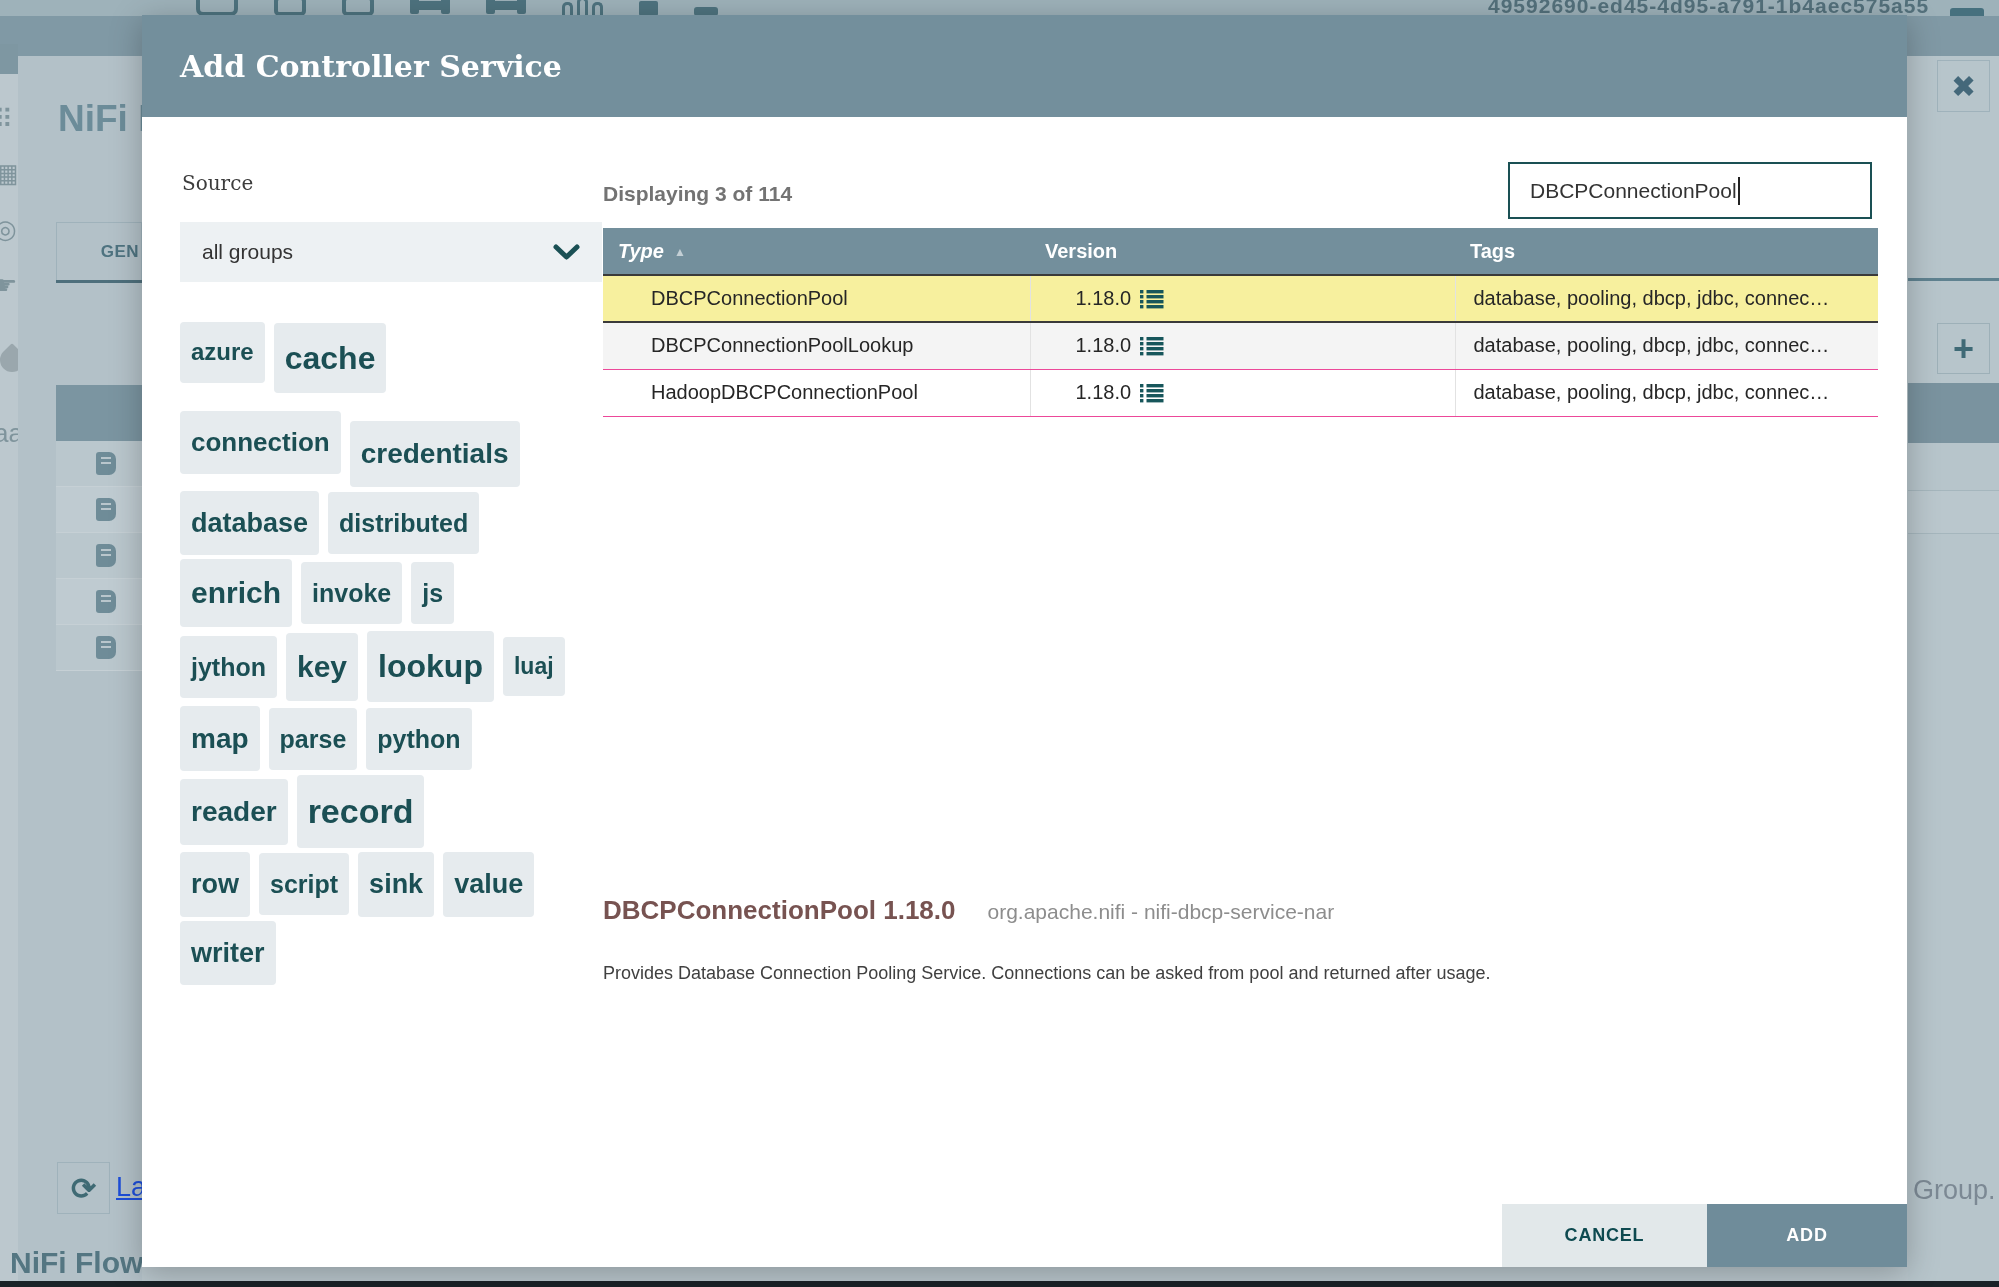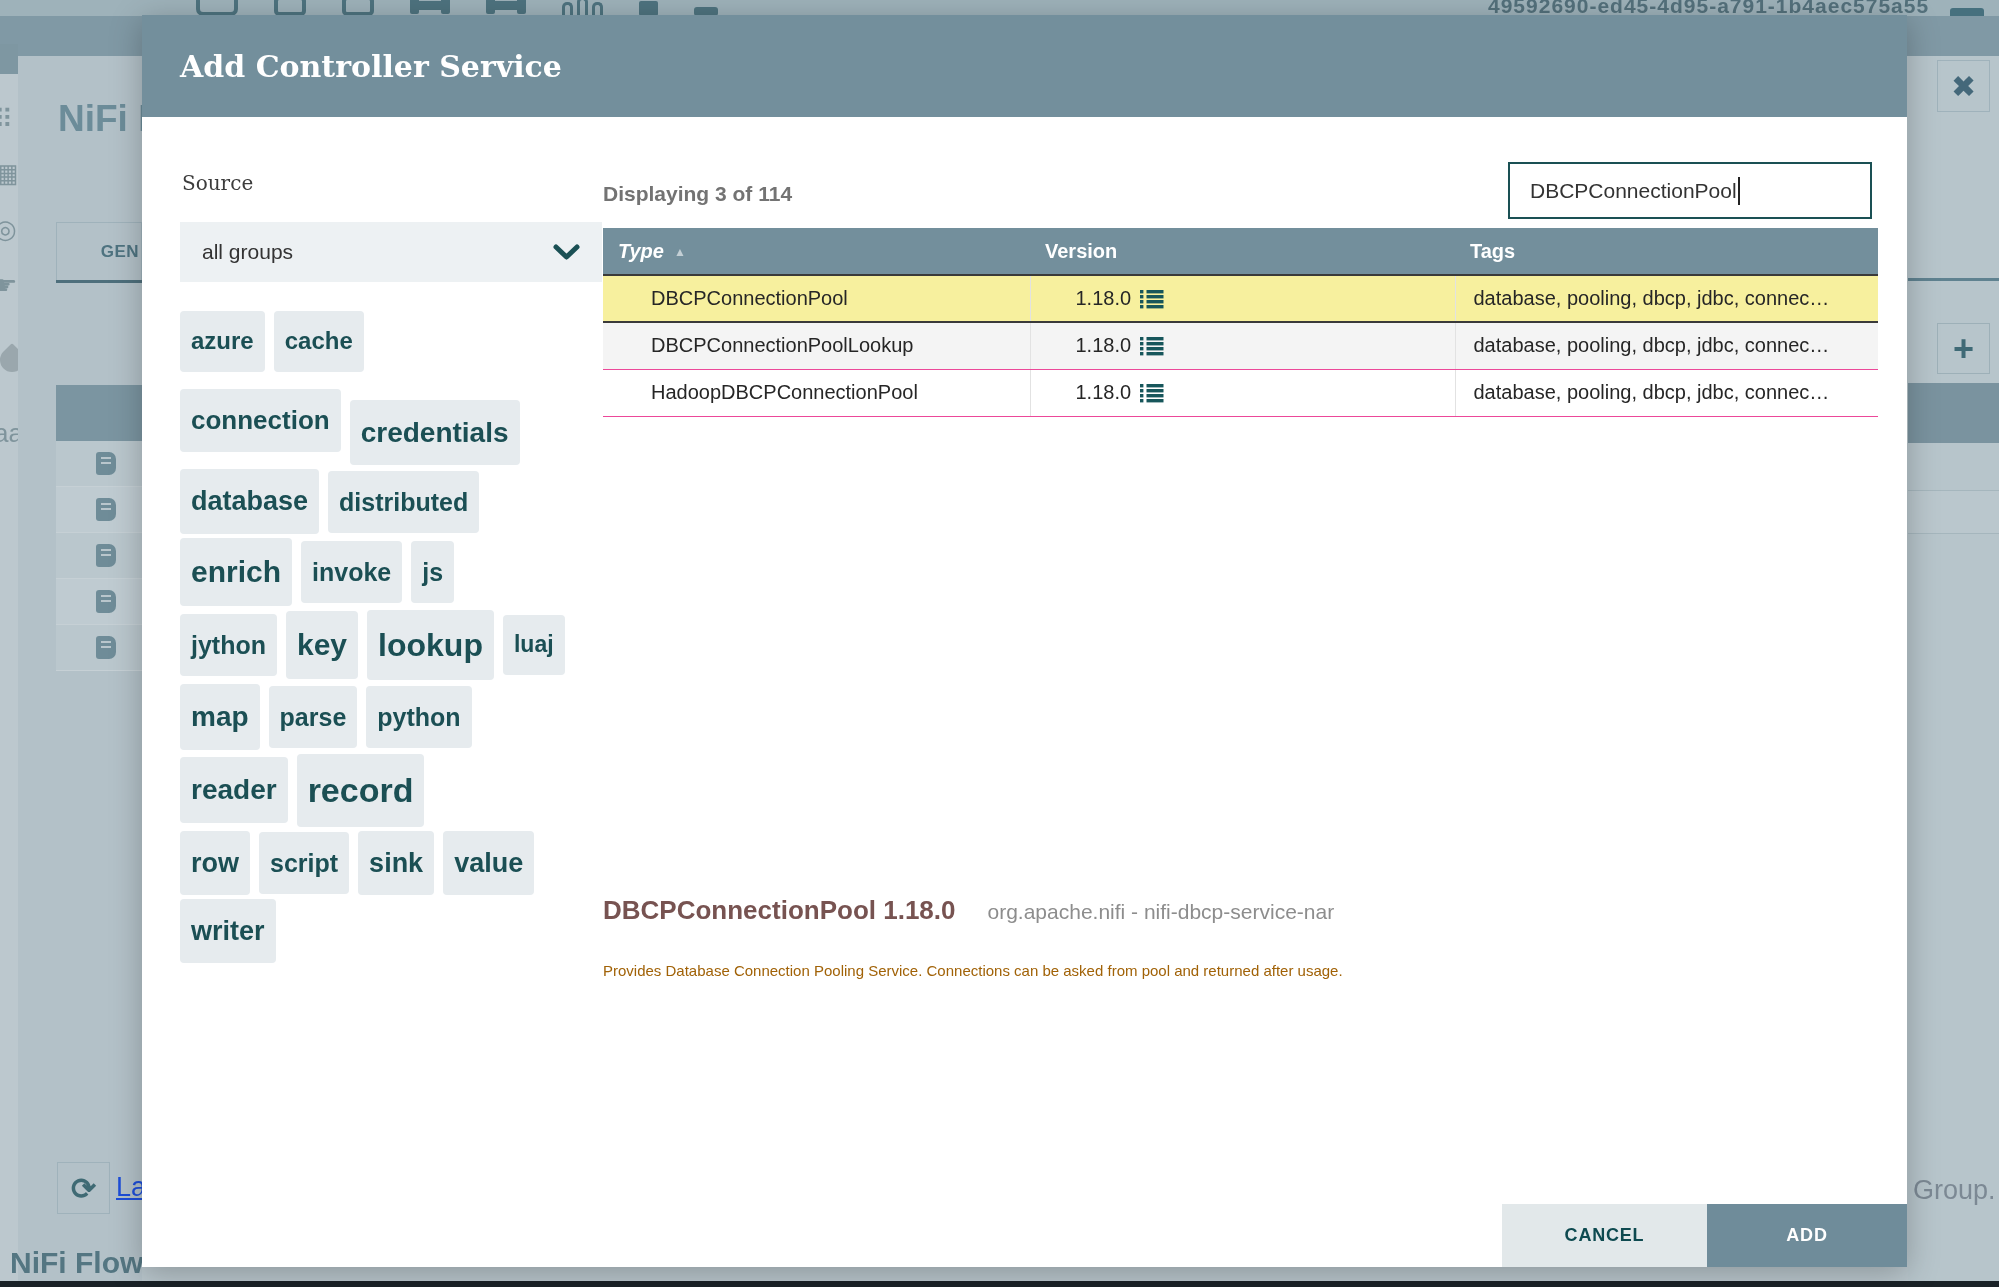--- a/index.html
+++ b/index.html
@@ -81,21 +81,21 @@
   .svc-table tbody tr.selected { background:#f7f09e; }
   .svc-table tbody tr.selected td { border-top:2px solid #3a3a3a; border-bottom:2px solid #3a3a3a; }
   .c-type { padding-left:48px; }
   .c-ver { padding-left:45px; }
   .c-ver .ver-wrap { display:flex; align-items:center; gap:9px; }
   .c-tags { padding-left:18px; white-space:nowrap; overflow:hidden; }
 
   .detail-row { position:absolute; left:461px; top:880px; display:flex; align-items:baseline; }
   .detail-title { font-size:26px; font-weight:bold; color:#775351; }
   .detail-bundle { font-size:21px; color:#8d8d8d; margin-left:32px; }
-  .detail-desc { position:absolute; left:461px; top:946px; width:1290px; font-size:15px; color:#a16207; line-height:1.35; }
+  .detail-desc { position:absolute; left:461px; top:946px; width:1290px; font-size:18px; color:#404040; line-height:1.35; }
 
   .btn { position:absolute; bottom:0; height:63px; border:none; font-family:"Liberation Sans", sans-serif; font-size:18px; font-weight:bold; letter-spacing:0.8px; cursor:pointer; }
   .btn-cancel { right:200px; width:205px; background:#e2e8ea; color:#0e4a50; }
   .btn-add { right:0; width:200px; background:#6f8c9a; color:#ffffff; }
 </style>
 </head>
 <body>
 
 <div class="screen">
 
@@ -193,21 +193,21 @@
     <div class="src-select">
       <span>all groups</span>
       <svg width="27" height="17" viewBox="0 0 27 17">
         <polyline points="3,3 13.5,13 24,3" fill="none" stroke="#1a5054" stroke-width="5" stroke-linecap="round" stroke-linejoin="round"></polyline>
       </svg>
     </div>
 
     <div class="tag-cloud">
         <div class="tag-row">
           <span class="tag-pill" style="font-size: 24px;">azure</span>
-          <span class="tag-pill" style="font-size: 24px;">cache</span>
+          <span class="tag-pill" style="font-size: 32px; margin-top: 12px;">cache</span>
         </div>
         <div class="tag-row">
           <span class="tag-pill" style="font-size: 26px;">connection</span>
           <span class="tag-pill" style="font-size: 28px; margin-top: 24px;">credentials</span>
         </div>
         <div class="tag-row">
           <span class="tag-pill" style="font-size: 27px;">database</span>
           <span class="tag-pill" style="font-size: 25px;">distributed</span>
         </div>
         <div class="tag-row">

